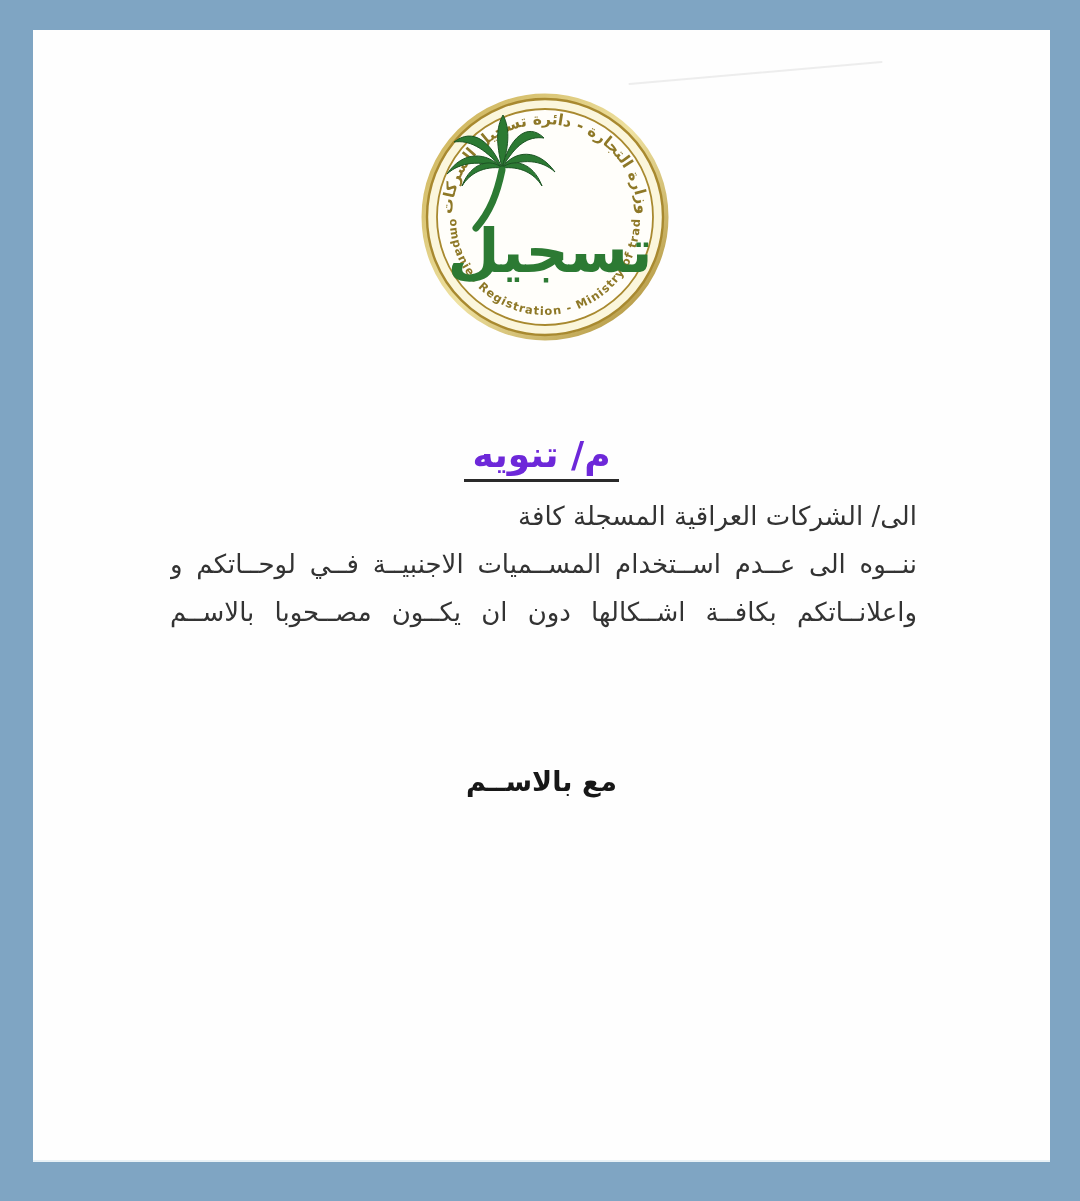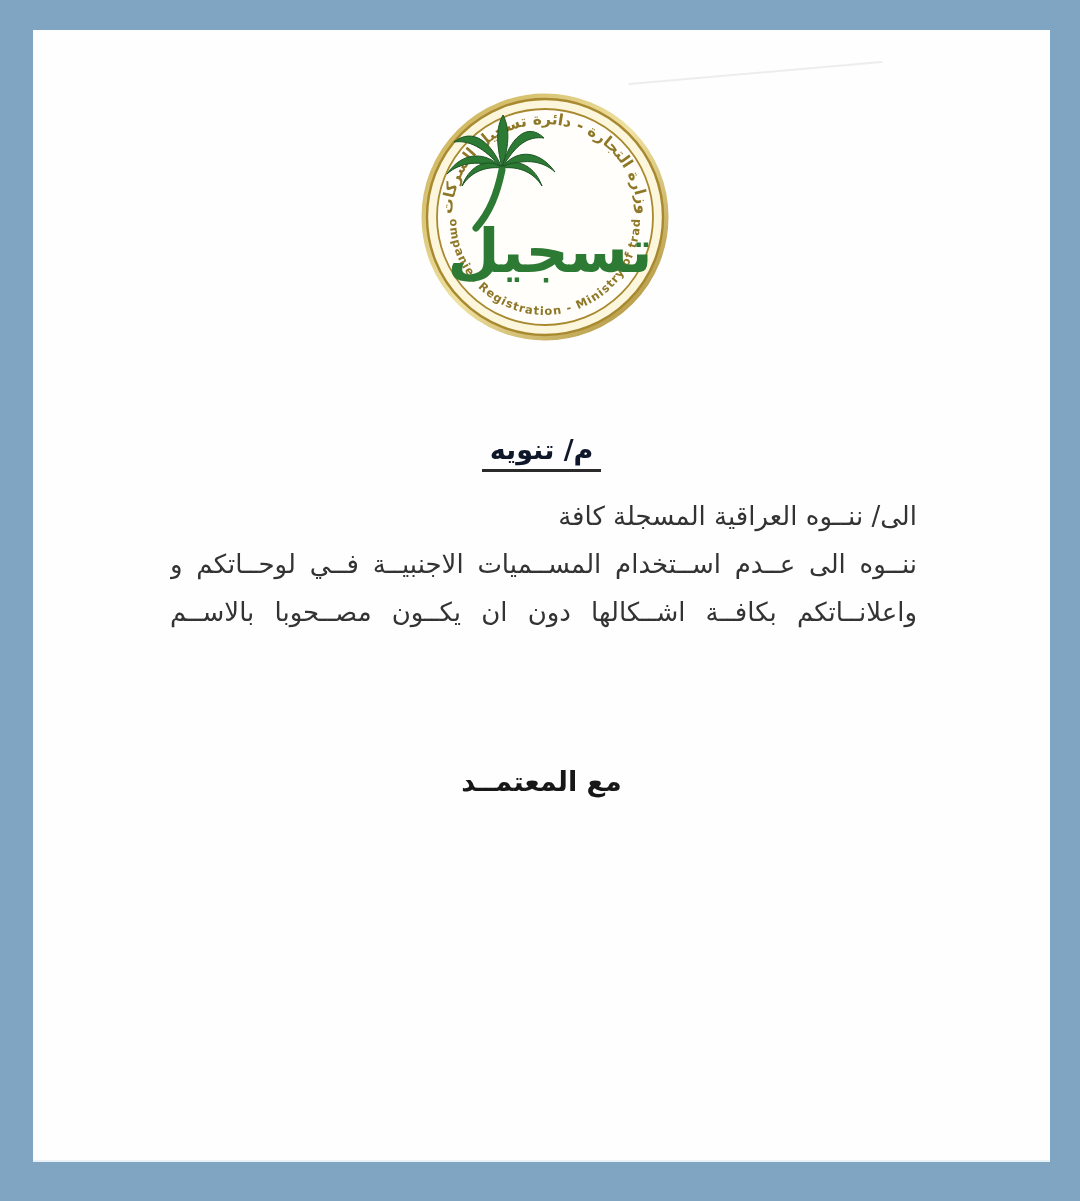--- a/index.html
+++ b/index.html
@@ -32,23 +32,23 @@
   }
   .heading-row {
     position: absolute;
     top: 404px; left: 0;
     width: 100%;
     text-align: center;
     direction: rtl;
   }
   .heading-text {
     display: inline-block;
-    font-size: 27px;
+    font-size: 36px;
     font-weight: bold;
-    color: #0f172a;
+    color: #6d28d9;
     border-bottom: 3px solid #2a2a2a;
     padding: 0 8px 4px 8px;
   }
   .body-block {
     position: absolute;
     top: 464px; left: 137px;
     width: 747px;
     direction: rtl;
     color: #333333;
     font-size: 26px;
@@ -123,22 +123,22 @@
 
       <text x="130" y="180" font-size="60" font-weight="bold" text-anchor="middle" stroke-width="0.8" direction="rtl" fill="#2c7a33">تسجيل</text>
     </svg>
   </div>
 
   <div class="heading-row">
     <span class="heading-text">م/ تنويه</span>
   </div>
 
   <div class="body-block">
-    <div class="body-line">الى/ ننــوه العراقية  المسجلة كافة</div>
+    <div class="body-line">الى/ الشركات العراقية  المسجلة كافة</div>
     <div class="body-line justify">ننــوه الى عــدم اســتخدام المســميات  الاجنبيــة فــي لوحــاتكم  و مطبوعــاتكم</div>
     <div class="body-line justify">واعلانــاتكم  بكافــة اشــكالها دون ان يكــون مصــحوبا بالاســم العربــي المعتمــد</div>
   </div>
 
   <div class="closing-row">
-    <span class="closing-text">مع المعتمــد</span>
+    <span class="closing-text">مع بالاســم</span>
   </div>
 
 </div>
 
 </body></html>

